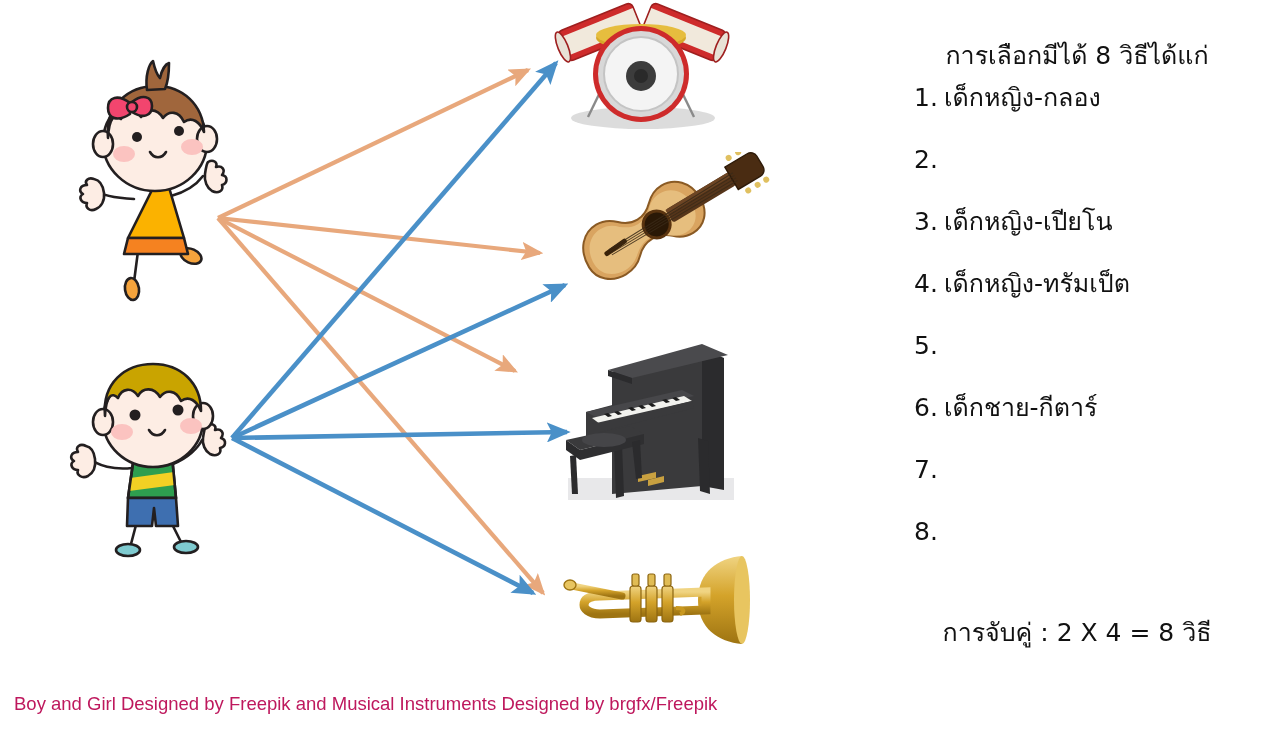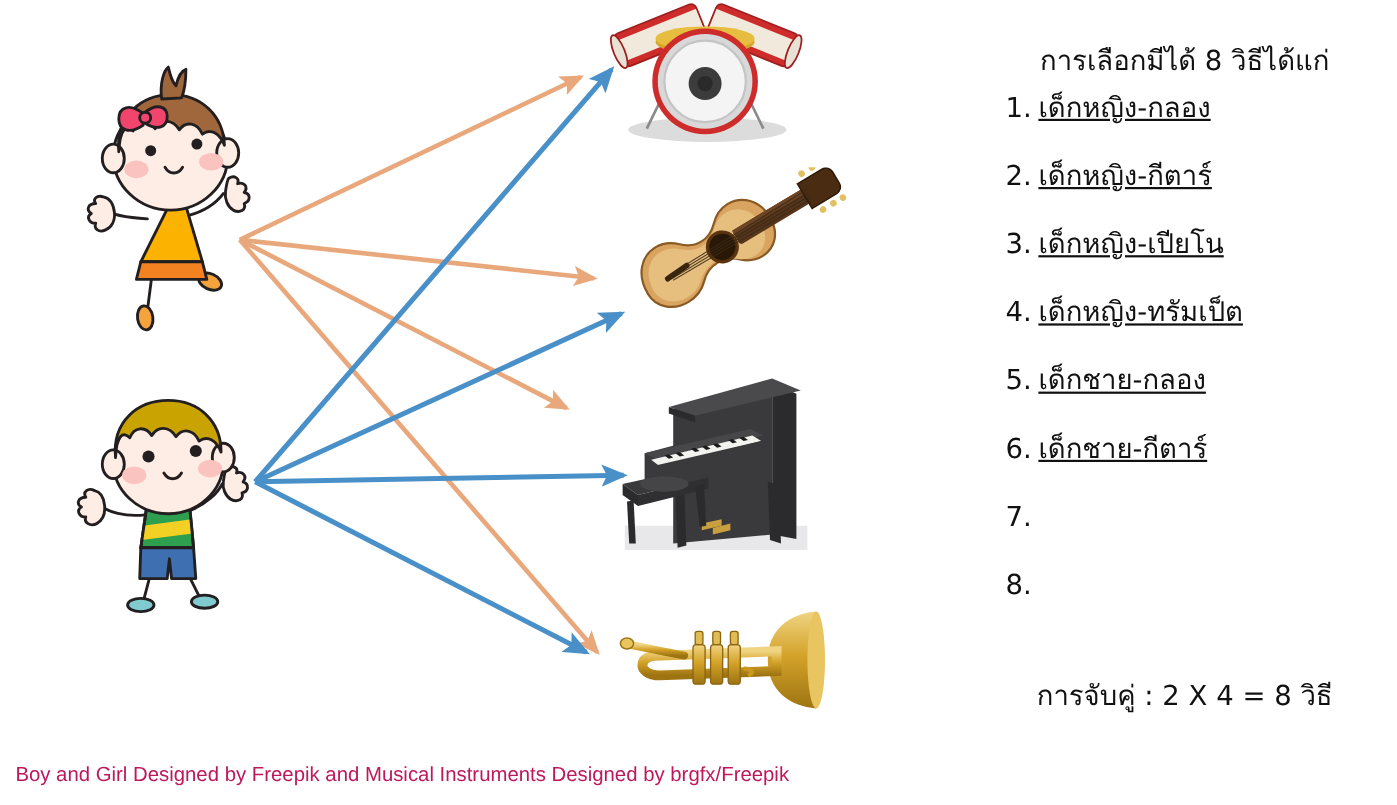--- a/index.html
+++ b/index.html
@@ -38,21 +38,21 @@
     position:absolute;left:892px;top:612px;width:370px;
     font-size:25px;text-align:center;color:#111111;white-space:nowrap;
   }
   ul#pairlist{list-style:none;margin:0;padding:0;margin-top:14px;}
   ul#pairlist li{
     display:flex;align-items:baseline;
     font-size:25px;line-height:1.0;height:62px;
     color:#111111;
   }
   .li-num{width:52px;flex:none;text-align:left;padding-left:22px;box-sizing:border-box;}
-  .li-txt{flex:1;text-align:left;white-space:nowrap;text-decoration:underline;}
+  .li-txt{flex:1;text-align:left;white-space:nowrap;}
 
   
   #caption{
     position:absolute;left:14px;top:693px;
     font-size:18.5px;color:#be185d;white-space:nowrap;
     font-family:"Liberation Sans", sans-serif;
   }
 </style>
 </head>
 <body>
@@ -295,33 +295,31 @@
 
   <div id="textpanel">
     <div id="heading">การเลือกมีได้ 8 วิธีได้แก่</div>
     <ul id="pairlist">
       <li>
         <span class="li-num">1.</span>
         <span class="li-txt">เด็กหญิง-กลอง</span>
       </li>
       <li>
         <span class="li-num">2.</span>
-        <span class="li-txt">เด็กหญิง-กีตาร์</span>
       </li>
       <li>
         <span class="li-num">3.</span>
         <span class="li-txt">เด็กหญิง-เปียโน</span>
       </li>
       <li>
         <span class="li-num">4.</span>
         <span class="li-txt">เด็กหญิง-ทรัมเป็ต</span>
       </li>
       <li>
         <span class="li-num">5.</span>
-        <span class="li-txt">เด็กชาย-กลอง</span>
       </li>
       <li>
         <span class="li-num">6.</span>
         <span class="li-txt">เด็กชาย-กีตาร์</span>
       </li>
       <li>
         <span class="li-num">7.</span>
       </li>
       <li>
         <span class="li-num">8.</span>

